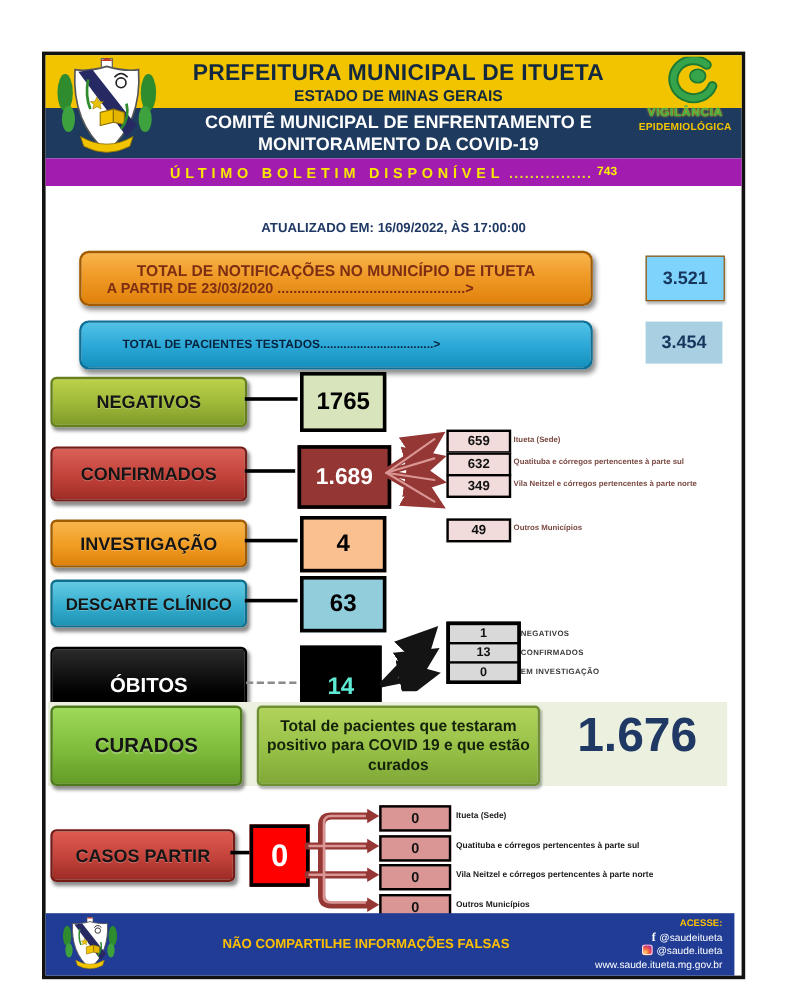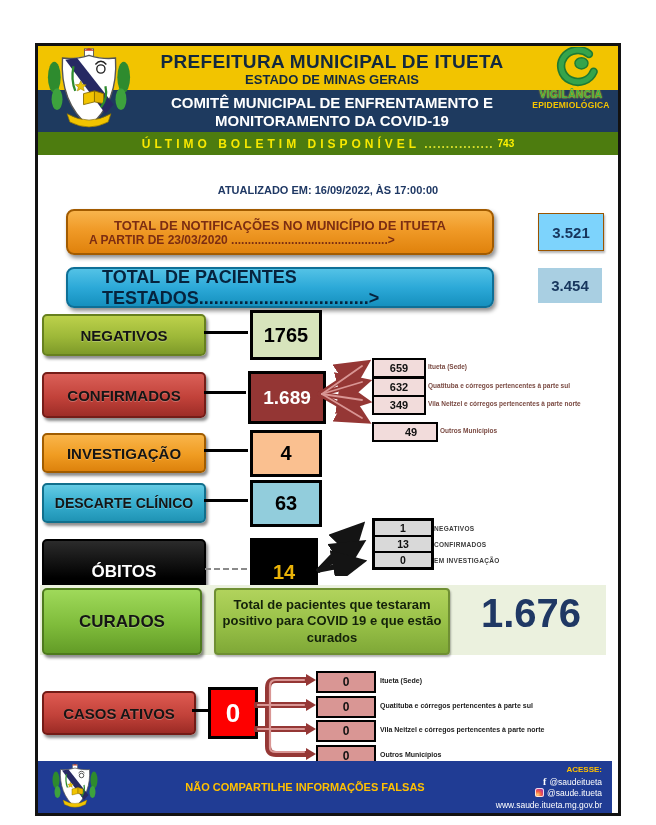--- a/index.html
+++ b/index.html
@@ -5,21 +5,21 @@
   html,body{margin:0;padding:0;background:#fff;}
   .page{position:relative;width:656px;height:825px;background:#fff;overflow:hidden;
         font-family:"Liberation Sans",sans-serif;}
   .container{position:absolute;left:35px;top:15px;width:580px;height:767px;
              border:3px solid #121212;background:#fff;margin-top:28px;}
   .abs{position:absolute;}
 
   
   .band-yellow{left:0;top:0;width:580px;height:44px;background:#F2C400;}
   .band-navy{left:0;top:44px;width:580px;height:42px;background:#1E3A5F;}
-  .band-green{left:0;top:86px;width:580px;height:23px;background:#4d7c0f;
+  .band-green{left:0;top:86px;width:580px;height:23px;background:#a21caf;
               display:flex;align-items:center;justify-content:center;}
   .h-line{left:100px;width:388px;text-align:center;color:#13293F;font-weight:bold;}
   .h1{top:5px;font-size:19px;letter-spacing:.3px;}
   .h2{top:26px;font-size:13px;}
   .c1{top:48px;color:#fff;font-size:15px;}
   .c2{top:66px;color:#fff;font-size:15px;}
   .gb-label{color:#F8E800;font-weight:bold;font-size:12px;letter-spacing:4px;}
   .gb-dots{color:#D9DF2C;font-weight:bold;font-size:12px;margin:0 4px;letter-spacing:1px;}
   .gb-num{color:#FFF200;font-weight:bold;font-size:10px;}
 
@@ -36,21 +36,21 @@
   .bar{border-radius:8px;box-shadow:2px 3px 4px rgba(0,0,0,.45);
        display:flex;flex-direction:column;justify-content:center;}
   .bar-orange{left:28px;top:163px;width:424px;height:42px;
        background:linear-gradient(180deg,#F8B44C 0%,#F09A27 45%,#E0820C 100%);
        border:2px solid #A25B00;color:#7C2D12;font-weight:bold;}
   .bar-orange .l1{font-size:13px;text-align:center;}
   .bar-orange .l2{font-size:12px;padding-left:21px;}
   .bar-blue{left:28px;top:221px;width:424px;height:37px;
        background:linear-gradient(180deg,#53C2E6 0%,#2CA9D8 50%,#1590BE 100%);
        border:2px solid #0E6F96;color:#06233D;font-weight:bold;}
-  .bar-blue .l1{font-size:18px;padding-left:34px;}
+  .bar-blue .l1{font-size:10px;padding-left:34px;}
 
   .vbox{display:flex;align-items:center;justify-content:center;font-weight:bold;}
   .vbox-orange{left:500px;top:167px;width:64px;height:36px;background:#7dd3fc;
        border:1.5px solid #9A5400;color:#17365D;font-size:15px;box-shadow:1px 2px 2px rgba(0,0,0,.3);}
   .vbox-blue{left:500px;top:222px;width:64px;height:35px;background:#A9CFE2;color:#17365D;font-size:15px;}
 
   
   .btn{border-radius:5px;display:flex;align-items:center;justify-content:center;
        font-weight:bold;color:#151515;box-shadow:2px 3px 3px rgba(0,0,0,.45);
        text-shadow:0 1px 0 rgba(255,255,255,.25);}
@@ -75,29 +75,29 @@
   .conn-inv{left:166px;top:403px;width:44px;}
   .conn-desc{left:166px;top:453px;width:44px;}
   .conn-cas{left:154px;top:663px;width:16px;}
   .conn-obt{left:167px;top:522px;width:42px;height:0;border-top:2px dashed #8a8a8a;background:none;}
 
   .sbox{display:flex;align-items:center;justify-content:center;font-weight:bold;border:3px solid #000;}
   .sbox-neg{left:212px;top:264px;width:66px;height:44px;background:#D7E4BC;font-size:20px;color:#000;}
   .sbox-conf{left:210px;top:325px;width:72px;height:47px;background:#943634;font-size:19px;color:#fff;}
   .sbox-inv{left:212px;top:384px;width:66px;height:41px;background:#FAC090;font-size:20px;color:#000;}
   .sbox-desc{left:212px;top:434px;width:66px;height:41px;background:#92CDDC;font-size:20px;color:#000;}
-  .sbox-obt{left:212px;top:492px;width:64px;height:64px;background:#000;font-size:20px;color:#eab308;border:2px solid #000;}
+  .sbox-obt{left:212px;top:492px;width:64px;height:64px;background:#000;font-size:20px;color:#5eead4;border:2px solid #000;}
   .sbox-zero{left:170px;top:641px;width:44px;height:46px;background:#FE0000;font-size:26px;color:#fff;}
 
   
   .cbk-box{left:334px;width:50px;height:16px;background:#F2DCDB;border:2px solid #000;
            display:flex;align-items:center;justify-content:center;font-weight:bold;font-size:11px;color:#111;}
   .cbk-lab{left:390px;width:184px;height:16px;display:flex;align-items:center;
            font-size:6.5px;font-weight:bold;color:#7A4A42;}
-  .ct0{top:312px;} .ct1{top:331px;} .ct2{top:349px;} .ct3{top:376px;padding-left:12px;}
+  .ct0{top:312px;} .ct1{top:331px;} .ct2{top:349px;} .ct3{top:386px;}
 
   
   .obk-stack{left:334px;top:472px;width:56px;border:3px solid #000;background:#000;}
   .obk-row{height:14px;background:#D9D9D9;display:flex;align-items:center;justify-content:center;
            font-size:10.5px;font-weight:bold;color:#111;margin-bottom:2px;}
   .obk-row:last-child{margin-bottom:0;}
   .obk-lab{left:396px;width:170px;height:14px;display:flex;align-items:center;
            font-size:6.5px;font-weight:bold;color:#3B3B3B;letter-spacing:.3px;}
   .ot0{top:475px;} .ot1{top:491px;} .ot2{top:507px;}
 
@@ -277,21 +277,21 @@
     </div>
     <div class="abs obk-lab ot0">NEGATIVOS</div>
     <div class="abs obk-lab ot1">CONFIRMADOS</div>
     <div class="abs obk-lab ot2">EM INVESTIGAÇÃO</div>
 
     <div class="abs cur-strip"></div>
     <div class="abs btn btn-cur">CURADOS</div>
     <div class="abs cur-desc">Total de pacientes que testaram positivo para COVID 19 e que estão curados</div>
     <div class="abs cur-num">1.676</div>
 
-    <div class="abs btn btn-cas">CASOS ATIVOS</div>
+    <div class="abs btn btn-cas">CASOS PARTIR</div>
     <div class="abs conn conn-cas"></div>
     <div class="abs sbox sbox-zero">0</div>
 
     <svg class="svg-abs" style="left:216px;top:616px" width="66" height="106" viewBox="0 0 66 106">
       <g stroke="#953735" stroke-width="6" fill="none" stroke-linecap="round" stroke-linejoin="round">
         <path d="M52,18 H22 Q14,18 14,26 V84 Q14,92 22,92 H52"></path>
         <path d="M2,43 H52"></path>
         <path d="M2,67 H52"></path>
       </g>
       <g stroke="#D99694" stroke-width="2.2" fill="none" stroke-linecap="round" stroke-linejoin="round">

